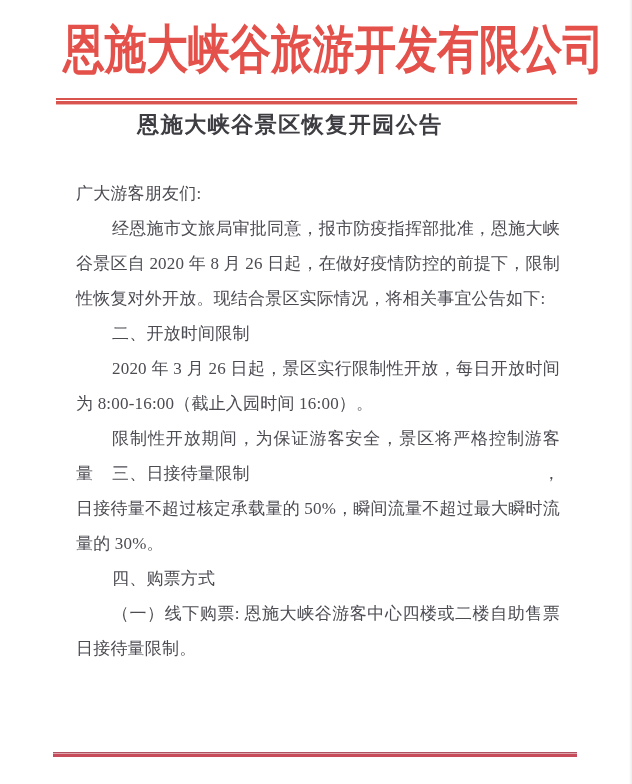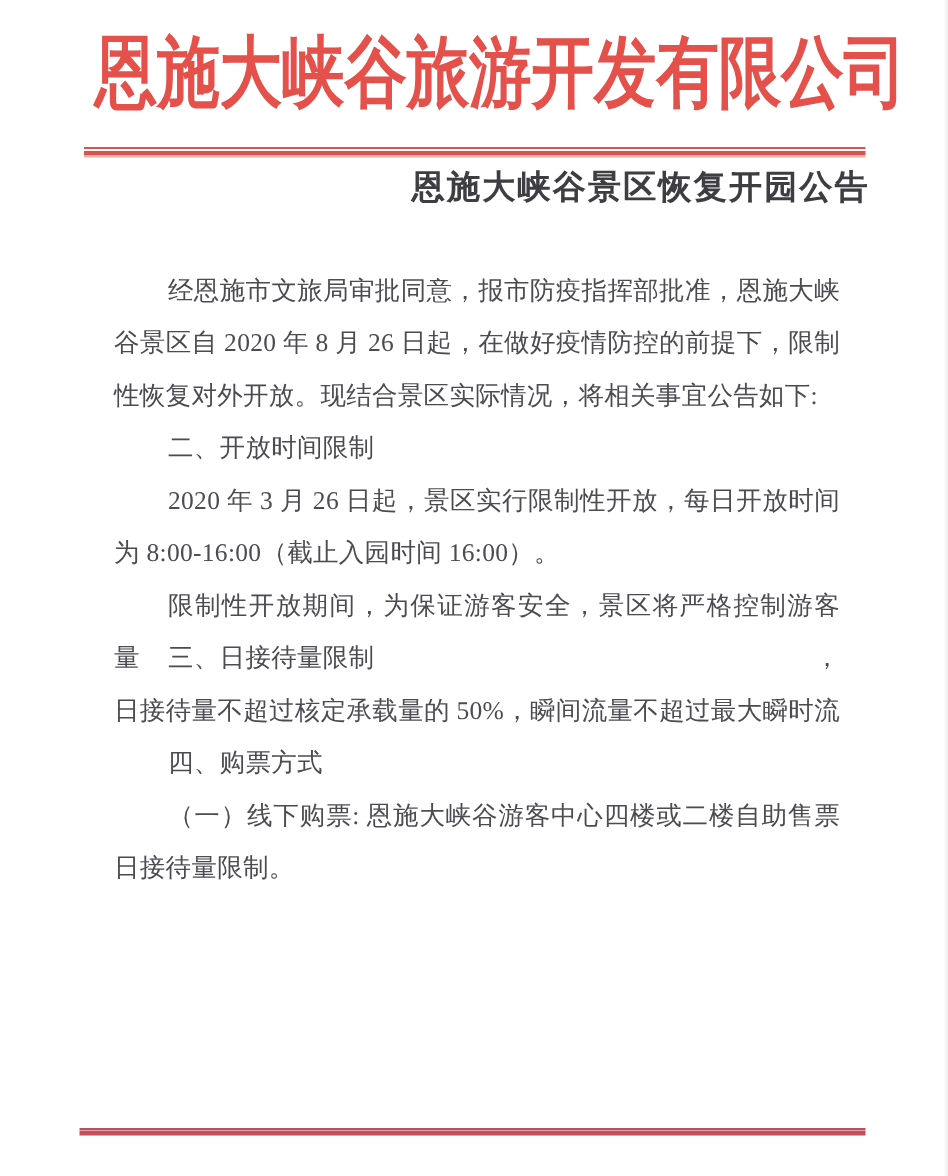--- a/index.html
+++ b/index.html
@@ -39,21 +39,21 @@
       #d9534f 2.5px, #d9534f 5.5px,
       #efb0ae 5.5px, #efb0ae 7px
     );
   }
   .doc-title {
     position: absolute;
     top: 112px;
     left: 0;
     width: 580px;
     margin: 0;
-    text-align: right;
+    text-align: center;
     color: #3d3d42;
     font-size: 22px;
     font-weight: bold;
     letter-spacing: 1.5px;
     line-height: 26px;
   }
   .body-text {
     position: absolute;
     top: 176px;
     left: 76px;
@@ -100,29 +100,31 @@
 
 <div class="page">
 
   <div class="letterhead">恩施大峡谷旅游开发有限公司</div>
 
   <div class="head-rule"></div>
 
   <h1 class="doc-title">恩施大峡谷景区恢复开园公告</h1>
 
   <div class="body-text">
+    <div class="line">广大游客朋友们:</div>
     <div class="line ind jst">经恩施市文旅局审批同意，报市防疫指挥部批准，恩施大峡</div>
     <div class="line jst">谷景区自 2020 年 8 月 26 日起，在做好疫情防控的前提下，限制</div>
     <div class="line">性恢复对外开放。现结合景区实际情况，将相关事宜公告如下:</div>
     <div class="line ind">二、开放时间限制</div>
     <div class="line ind jst">2020 年 3 月 26 日起，景区实行限制性开放，每日开放时间</div>
     <div class="line">为 8:00-16:00（截止入园时间 16:00）。</div>
     <div class="line ind jst">限制性开放期间，为保证游客安全，景区将严格控制游客量，</div>
     <div class="line ind">三、日接待量限制</div>
     <div class="line jst">日接待量不超过核定承载量的 50%，瞬间流量不超过最大瞬时流</div>
+    <div class="line">量的 30%。</div>
     <div class="line ind">四、购票方式</div>
     <div class="line ind jst">（一）线下购票: 恩施大峡谷游客中心四楼或二楼自助售票</div>
     <div class="line">日接待量限制。</div>
   </div>
 
   <div class="foot-rule"></div>
 
   <div class="scan-edge"></div>
 
 </div>

